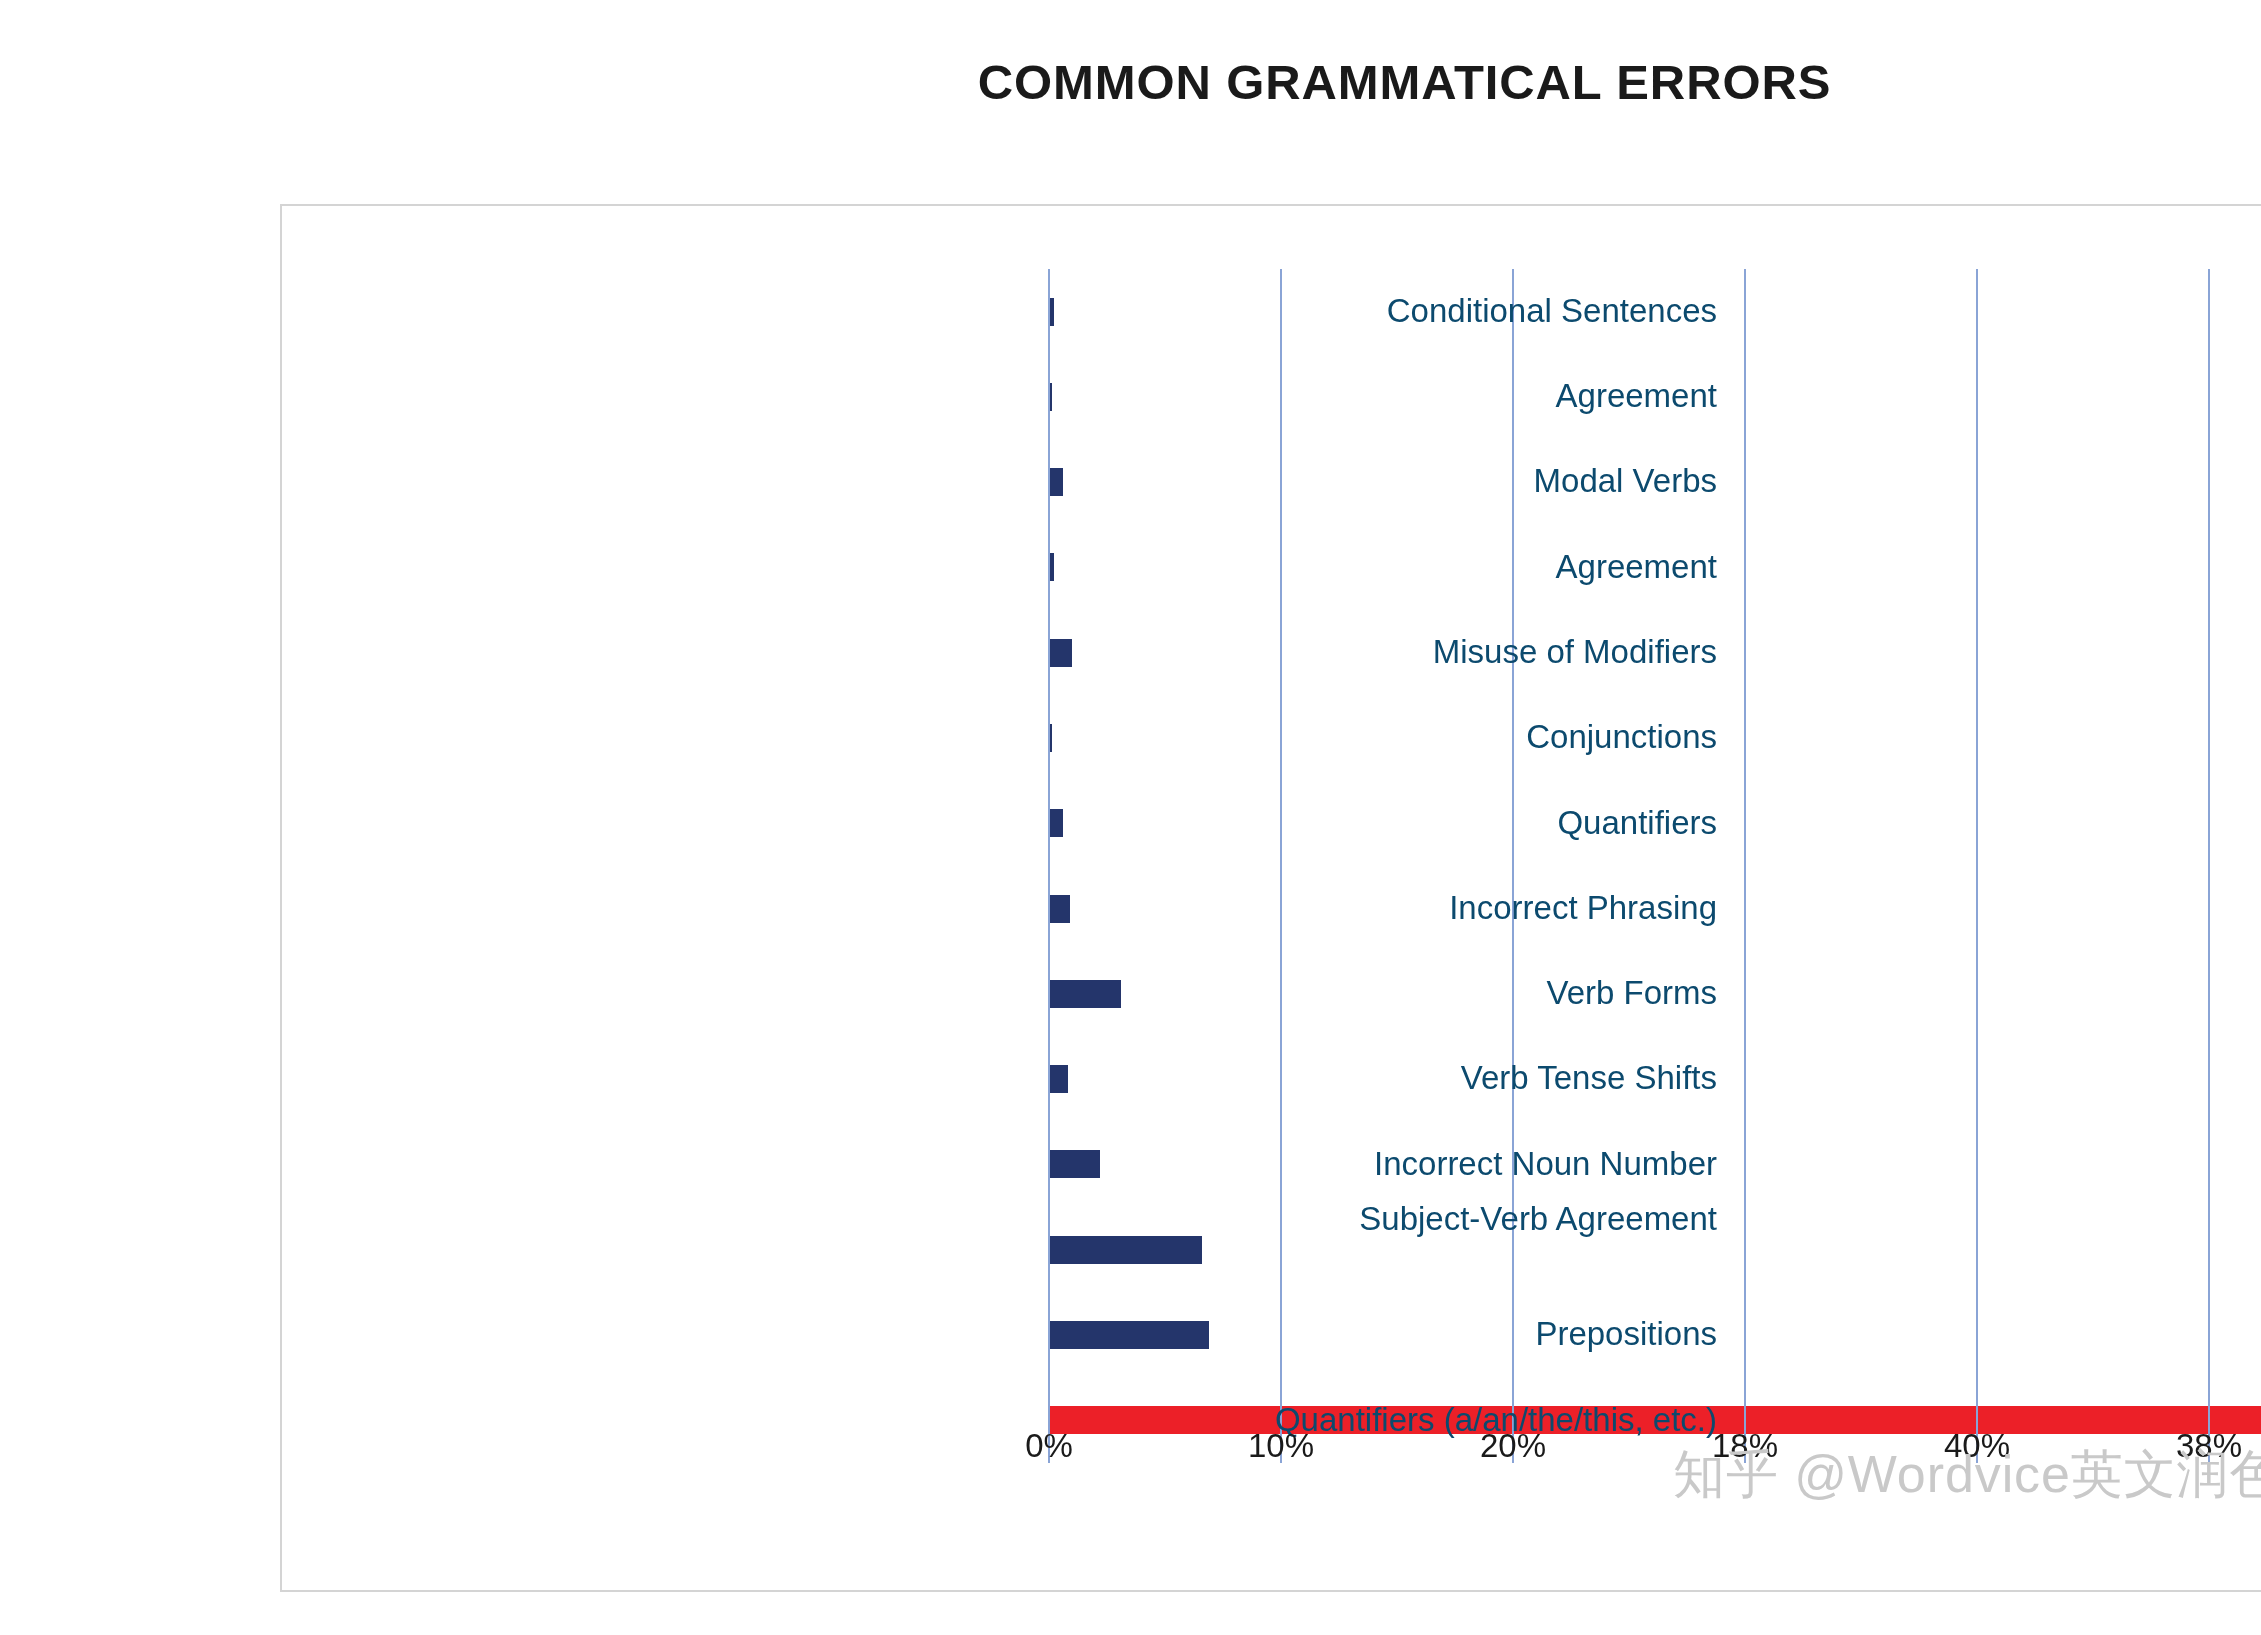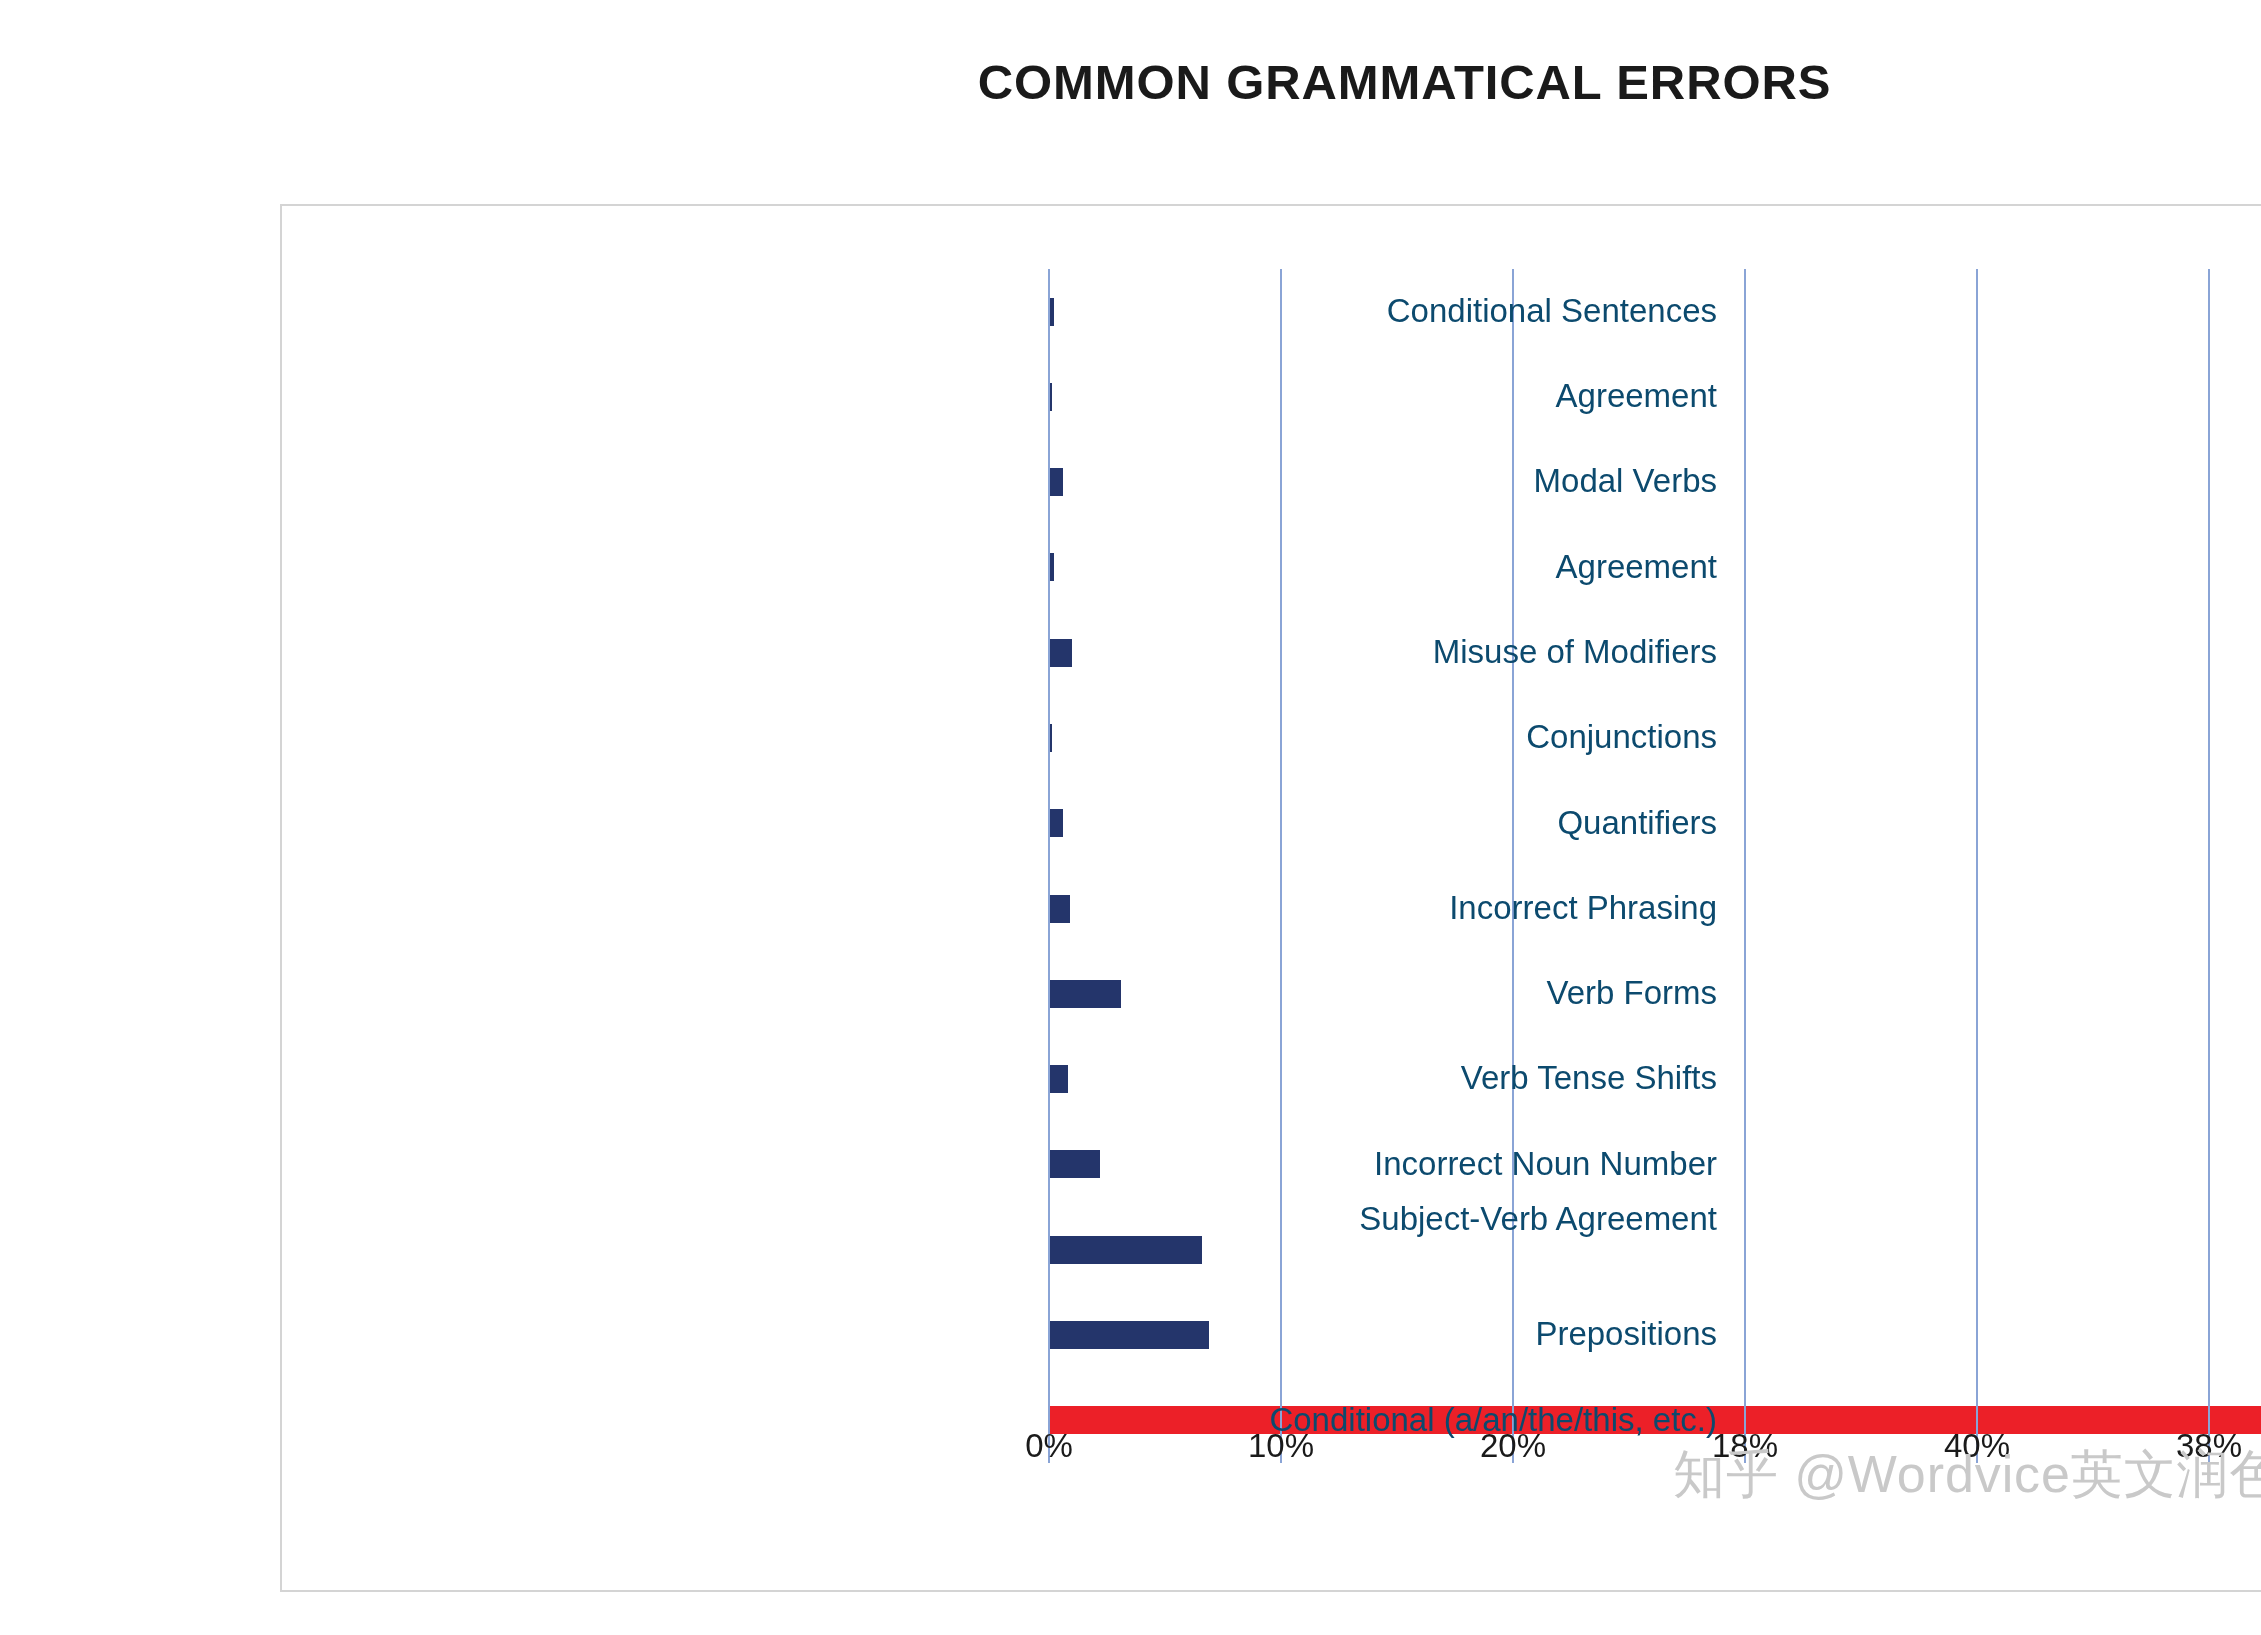--- a/index.html
+++ b/index.html
@@ -189,21 +189,21 @@
         <div class="cat-label" style="top: 344px;">Agreement</div>
         <div class="cat-label" style="top: 429px;">Misuse of Modifiers</div>
         <div class="cat-label" style="top: 514px; text-align: right;">Conjunctions</div>
         <div class="cat-label" style="top: 600px;">Quantifiers</div>
         <div class="cat-label" style="top: 685px;">Incorrect Phrasing</div>
         <div class="cat-label" style="top: 770px;">Verb Forms</div>
         <div class="cat-label" style="top: 855px;">Verb Tense Shifts</div>
         <div class="cat-label" style="top: 941px;">Incorrect Noun Number</div>
         <div class="cat-label" style="top: 996px;">Subject-Verb Agreement</div>
         <div class="cat-label" style="top: 1111px;">Prepositions</div>
-        <div class="cat-label" style="top: 1197px;">Conditional (a/an/the/this, etc.)</div>
+        <div class="cat-label" style="top: 1197px;">Quantifiers (a/an/the/this, etc.)</div>
       </div>
     <div id="xticks">
         <div class="xtick" style="left: 767px;">0%</div>
         <div class="xtick" style="left: 999px;">10%</div>
         <div class="xtick" style="left: 1231px;">20%</div>
         <div class="xtick" style="left: 1463px;">18%</div>
         <div class="xtick" style="left: 1695px;">40%</div>
         <div class="xtick" style="left: 1927px;">38%</div>
       </div>
   </div>

